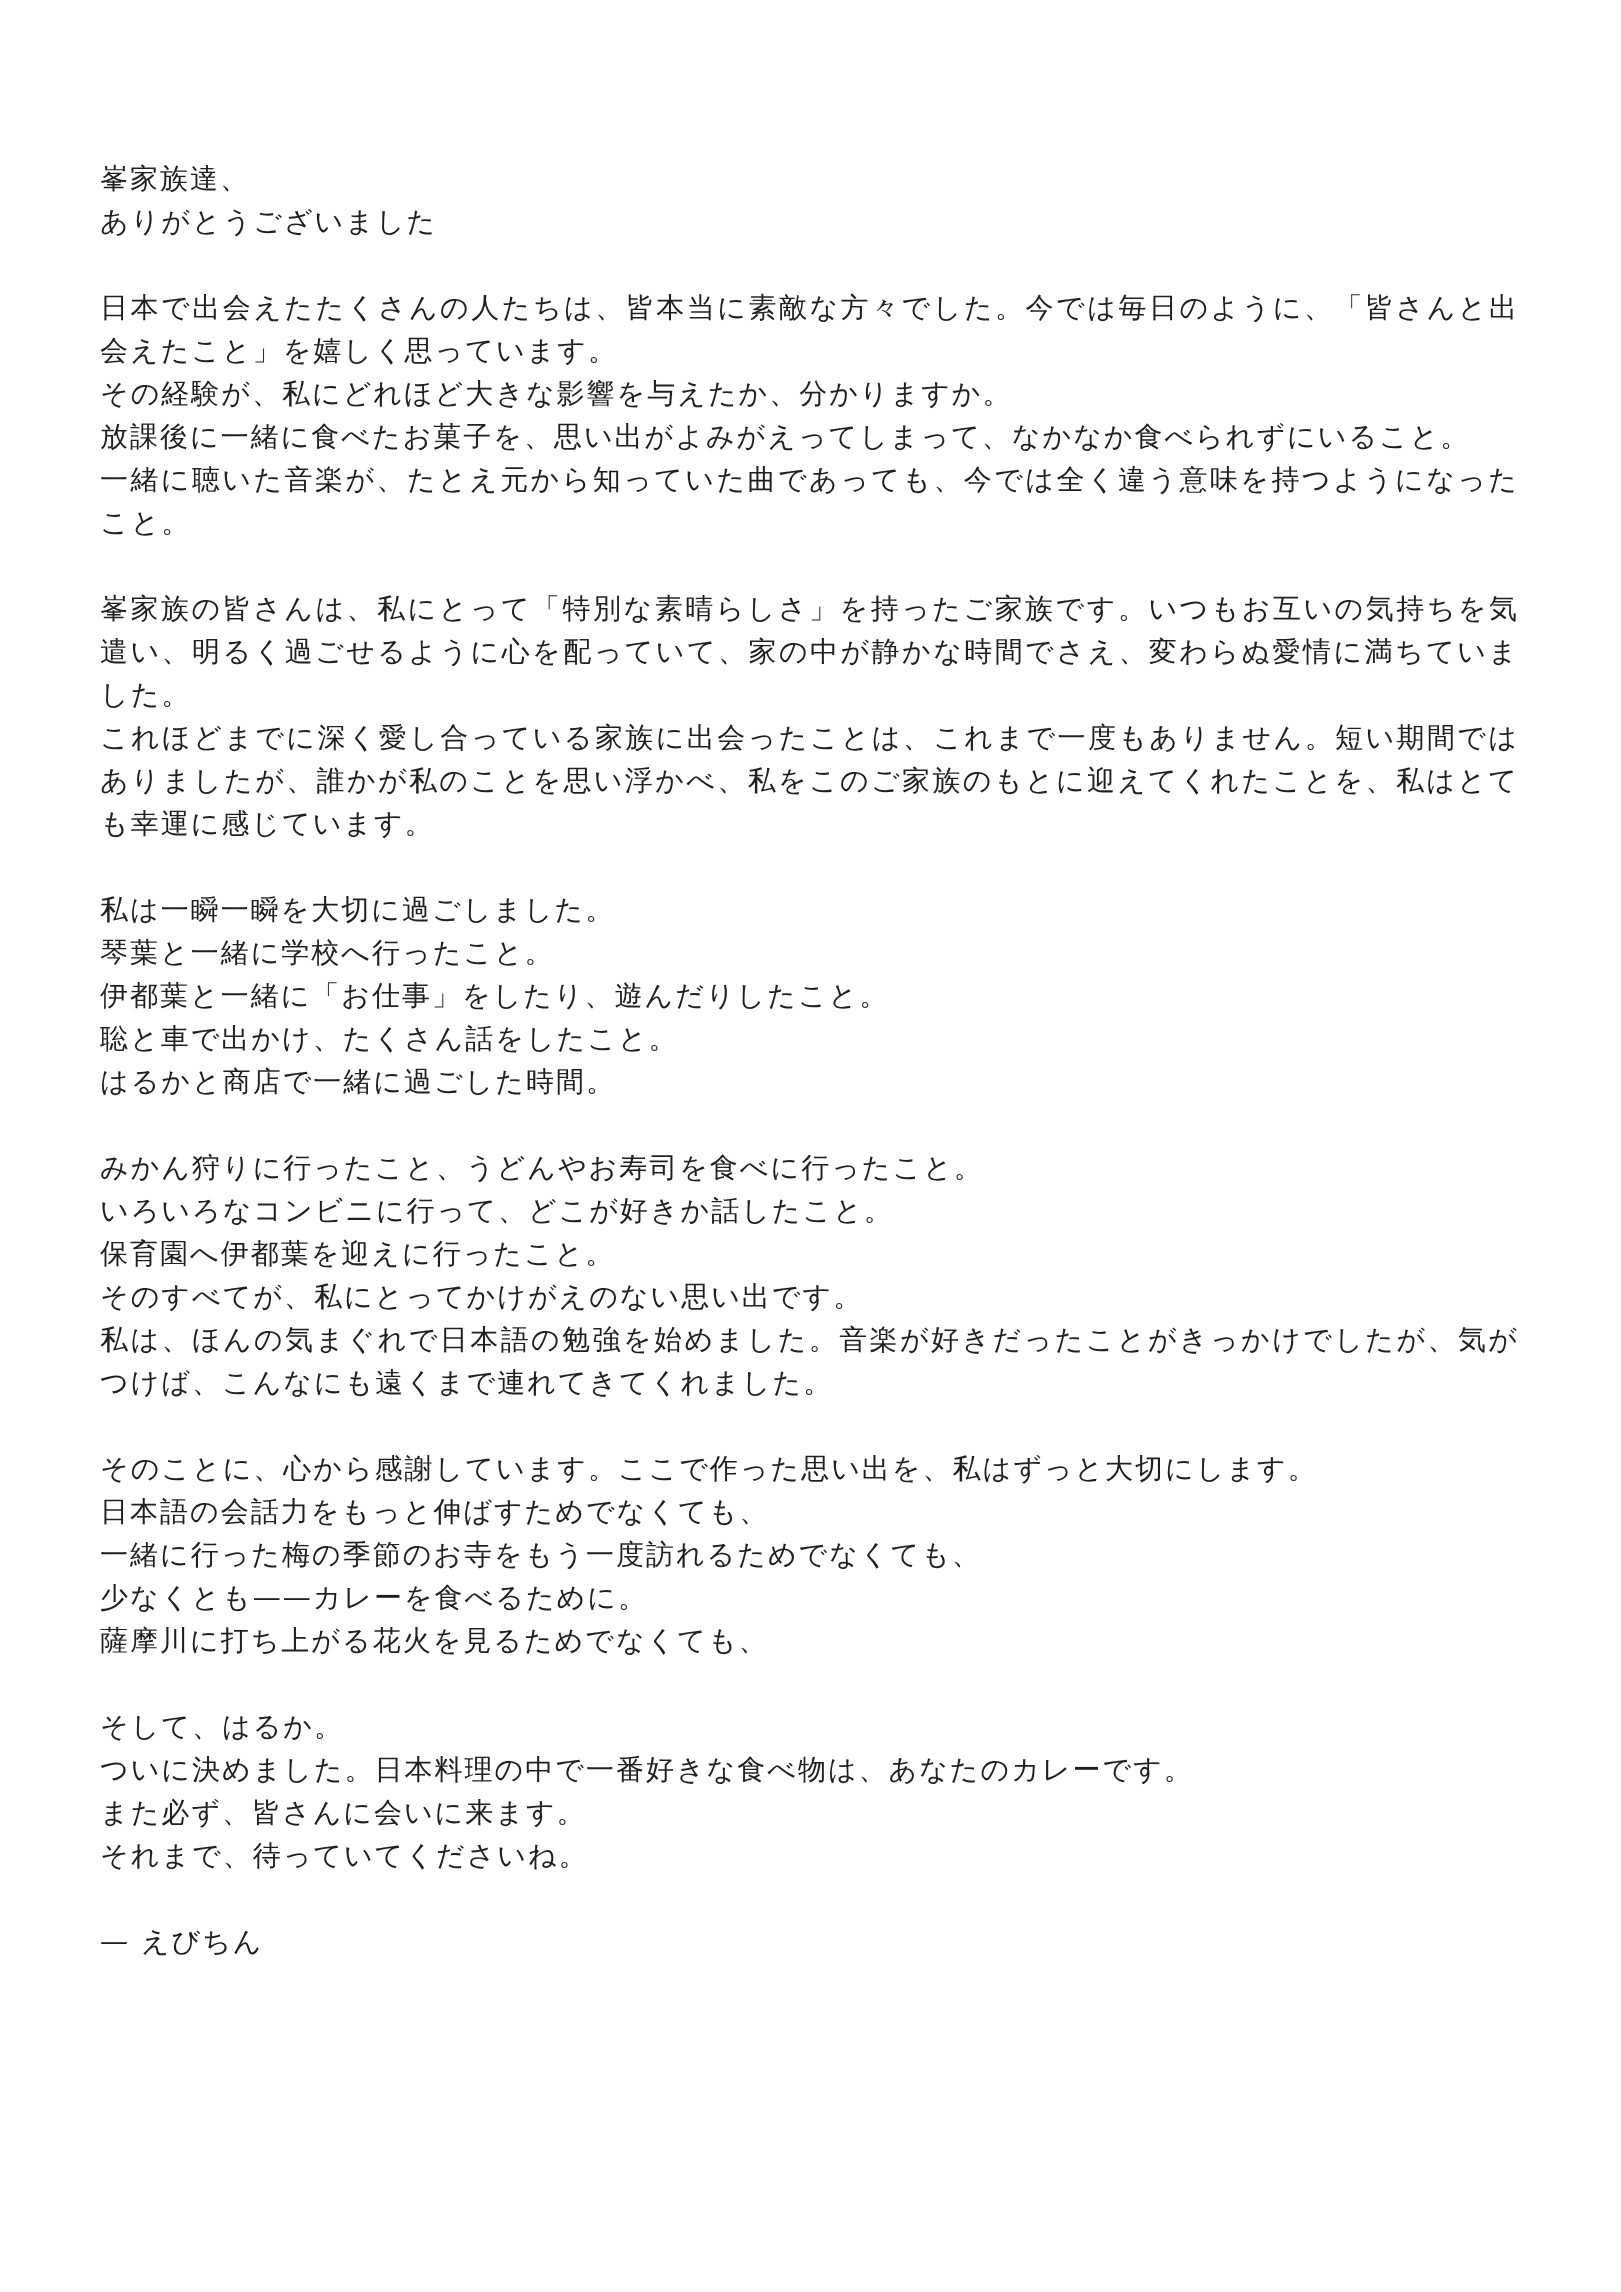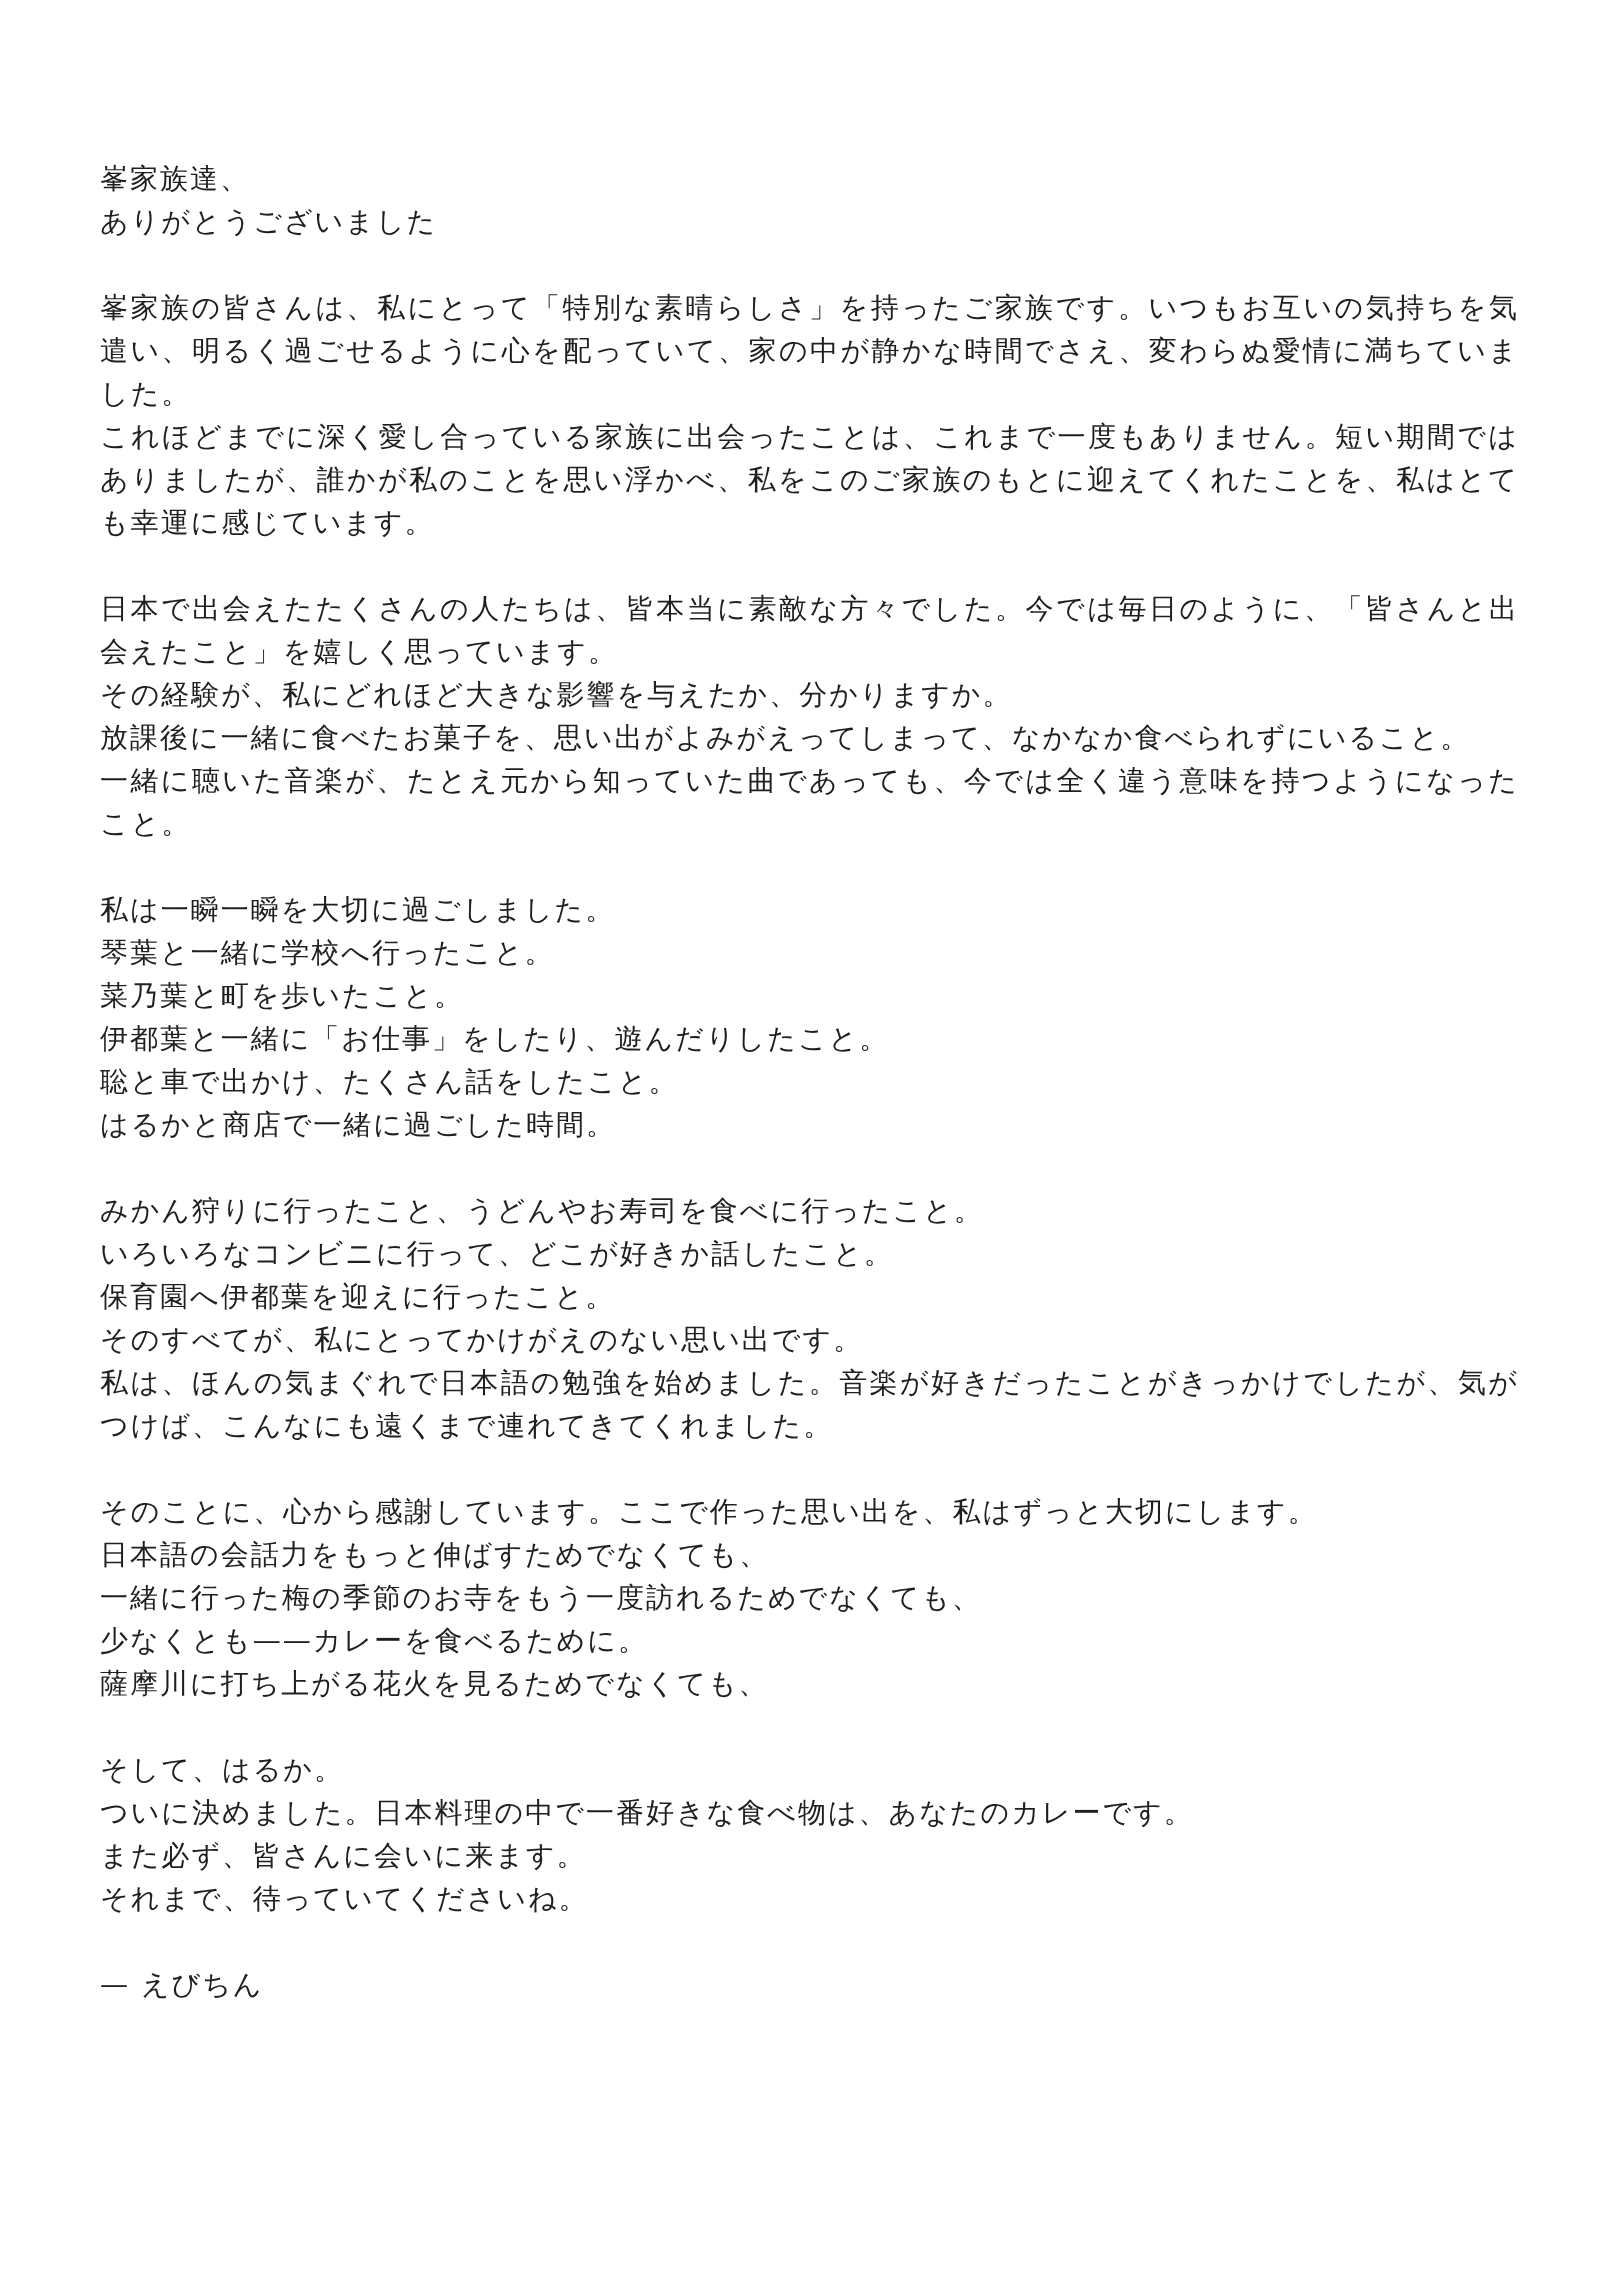--- a/index.html
+++ b/index.html
@@ -45,33 +45,32 @@
 <body>
 
 <div class="page">
   <div class="letter-body" id="letter-body">
 
   <div class="paragraph">
         <p class="line">峯家族達、</p>
         <p class="line">ありがとうございました</p>
       </div>
       <div class="paragraph">
-        <p class="line">峯家族の皆さんは、私にとって「特別な素晴らしさ」を持ったご家族です。いつもお互いの気持ちを気遣い、明るく過ごせるように心を配っていて、家の中が静かな時間でさえ、変わらぬ愛情に満ちていました。</p>
-        <p class="line">これほどまでに深く愛し合っている家族に出会ったことは、これまで一度もありません。短い期間ではありましたが、誰かが私のことを思い浮かべ、私をこのご家族のもとに迎えてくれたことを、私はとても幸運に感じています。</p>
-      </div>
-      <div class="paragraph">
         <p class="line">日本で出会えたたくさんの人たちは、皆本当に素敵な方々でした。今では毎日のように、「皆さんと出会えたこと」を嬉しく思っています。</p>
         <p class="line">その経験が、私にどれほど大きな影響を与えたか、分かりますか。</p>
         <p class="line">放課後に一緒に食べたお菓子を、思い出がよみがえってしまって、なかなか食べられずにいること。</p>
         <p class="line">一緒に聴いた音楽が、たとえ元から知っていた曲であっても、今では全く違う意味を持つようになったこと。</p>
       </div>
       <div class="paragraph">
+        <p class="line">峯家族の皆さんは、私にとって「特別な素晴らしさ」を持ったご家族です。いつもお互いの気持ちを気遣い、明るく過ごせるように心を配っていて、家の中が静かな時間でさえ、変わらぬ愛情に満ちていました。</p>
+        <p class="line">これほどまでに深く愛し合っている家族に出会ったことは、これまで一度もありません。短い期間ではありましたが、誰かが私のことを思い浮かべ、私をこのご家族のもとに迎えてくれたことを、私はとても幸運に感じています。</p>
+      </div>
+      <div class="paragraph">
         <p class="line">私は一瞬一瞬を大切に過ごしました。</p>
         <p class="line">琴葉と一緒に学校へ行ったこと。</p>
-        <p class="line">菜乃葉と町を歩いたこと。</p>
         <p class="line">伊都葉と一緒に「お仕事」をしたり、遊んだりしたこと。</p>
         <p class="line">聡と車で出かけ、たくさん話をしたこと。</p>
         <p class="line">はるかと商店で一緒に過ごした時間。</p>
       </div>
       <div class="paragraph">
         <p class="line">みかん狩りに行ったこと、うどんやお寿司を食べに行ったこと。</p>
         <p class="line">いろいろなコンビニに行って、どこが好きか話したこと。</p>
         <p class="line">保育園へ伊都葉を迎えに行ったこと。</p>
         <p class="line">そのすべてが、私にとってかけがえのない思い出です。</p>
         <p class="line">私は、ほんの気まぐれで日本語の勉強を始めました。音楽が好きだったことがきっかけでしたが、気がつけば、こんなにも遠くまで連れてきてくれました。</p>

